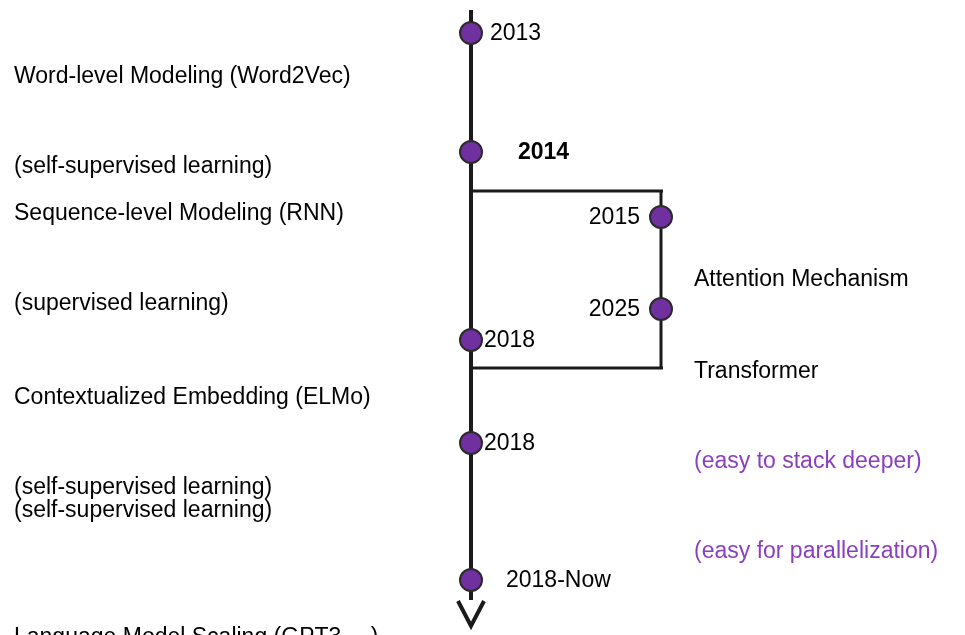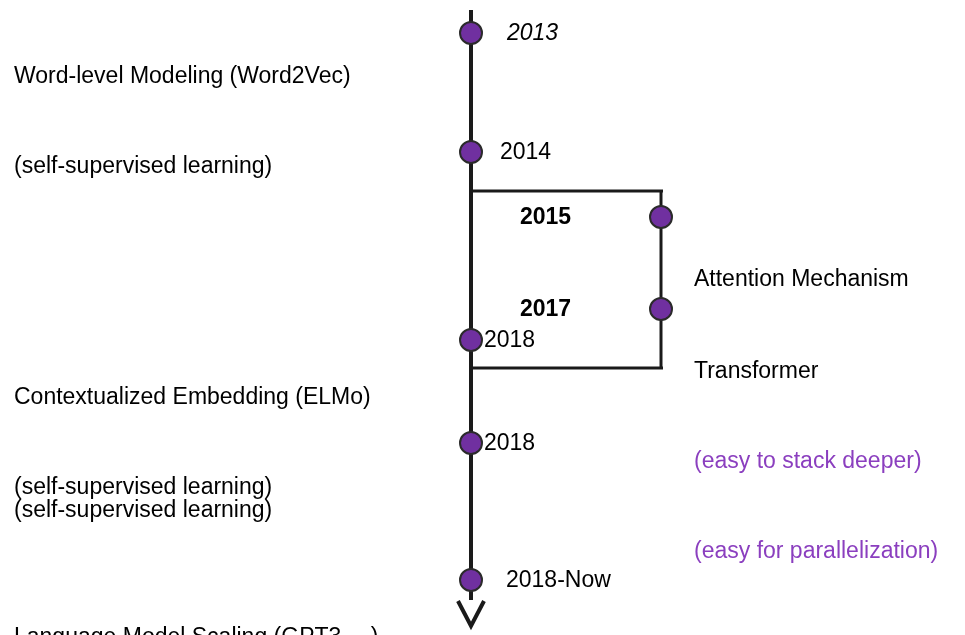--- a/index.html
+++ b/index.html
@@ -40,21 +40,21 @@
   .left-label .l1 { display: block; }
   .left-label .l2 { display: block; }
   .year {
     position: absolute;
     font-size: 23px;
     line-height: 26px;
     color: #000000;
     white-space: pre;
   }
   .year-right {
-    font-weight: bold;
+    text-align: right;
   }
   .right-label {
     position: absolute;
     font-size: 23px;
     line-height: 30px;
     white-space: pre;
     color: #000000;
   }
   .purple-note {
     color: #8B3FBF;
@@ -87,48 +87,52 @@
 
     <circle cx="661" cy="217" r="11" fill="#7030A0" stroke="#2b2b2b" stroke-width="2"></circle>
     <circle cx="661" cy="309" r="11" fill="#7030A0" stroke="#2b2b2b" stroke-width="2"></circle>
   </svg>
 
   <div class="txt left-label" style="left:14px; top:0;">
     <span class="l1">Word-level Modeling (Word2Vec)</span>
     <span class="l2">(self-supervised learning)</span>
   </div>
 
+  <div class="txt left-label" style="left:14px; top:137px;">
+    <span class="l1">Sequence-level Modeling (RNN)</span>
+    <span class="l2">(supervised learning)</span>
+  </div>
 
   <div class="txt left-label" style="left:14px; top:321px;">
     <span class="l1">Contextualized Embedding (ELMo)</span>
     <span class="l2">(self-supervised learning)</span>
   </div>
 
   <div class="txt left-label" style="left:14px; top:434px;">
     <span class="l2">(self-supervised learning)</span>
   </div>
 
   <div class="txt left-label" style="left:14px; top:561px;">
     <span class="l1">Language Model Scaling (GPT3 …)</span>
     
   </div>
 
-  <div class="year" style="left:507px; top:19px;font-style:italic;">2013</div>
+  <div class="year" style="left:490px; top:19px;">2013</div>
 
-  <div class="year" style="left:500px; top:138px;">2014</div>
+  <div class="year" style="left:518px; top:138px;font-weight:bold;">2014</div>
 
   <div class="year" style="left:484px; top:326px;">2018</div>
 
   <div class="year" style="left:484px; top:429px;">2018</div>
 
   <div class="year" style="left:486px; top:566px;margin-left:20px;">2018-Now</div>
 
   <div class="year year-right" style="left:520px; top:203px; width:120px;">2015</div>
 
-  <div class="year year-right" style="left:520px; top:295px; width:120px;">2017</div>
+  <div class="year year-right" style="left:520px; top:295px; width:120px;">2025</div>
 
   <div class="right-label" style="left:694px; top:203px;">
     <span class="node-title">Attention Mechanism</span>
   </div>
 
   <div class="right-label" style="left:694px; top:295px;">
     <span class="node-title">Transformer</span>
     <span class="purple-note">(easy to stack deeper)</span>
     <span class="purple-note">(easy for parallelization)</span>
   </div>

